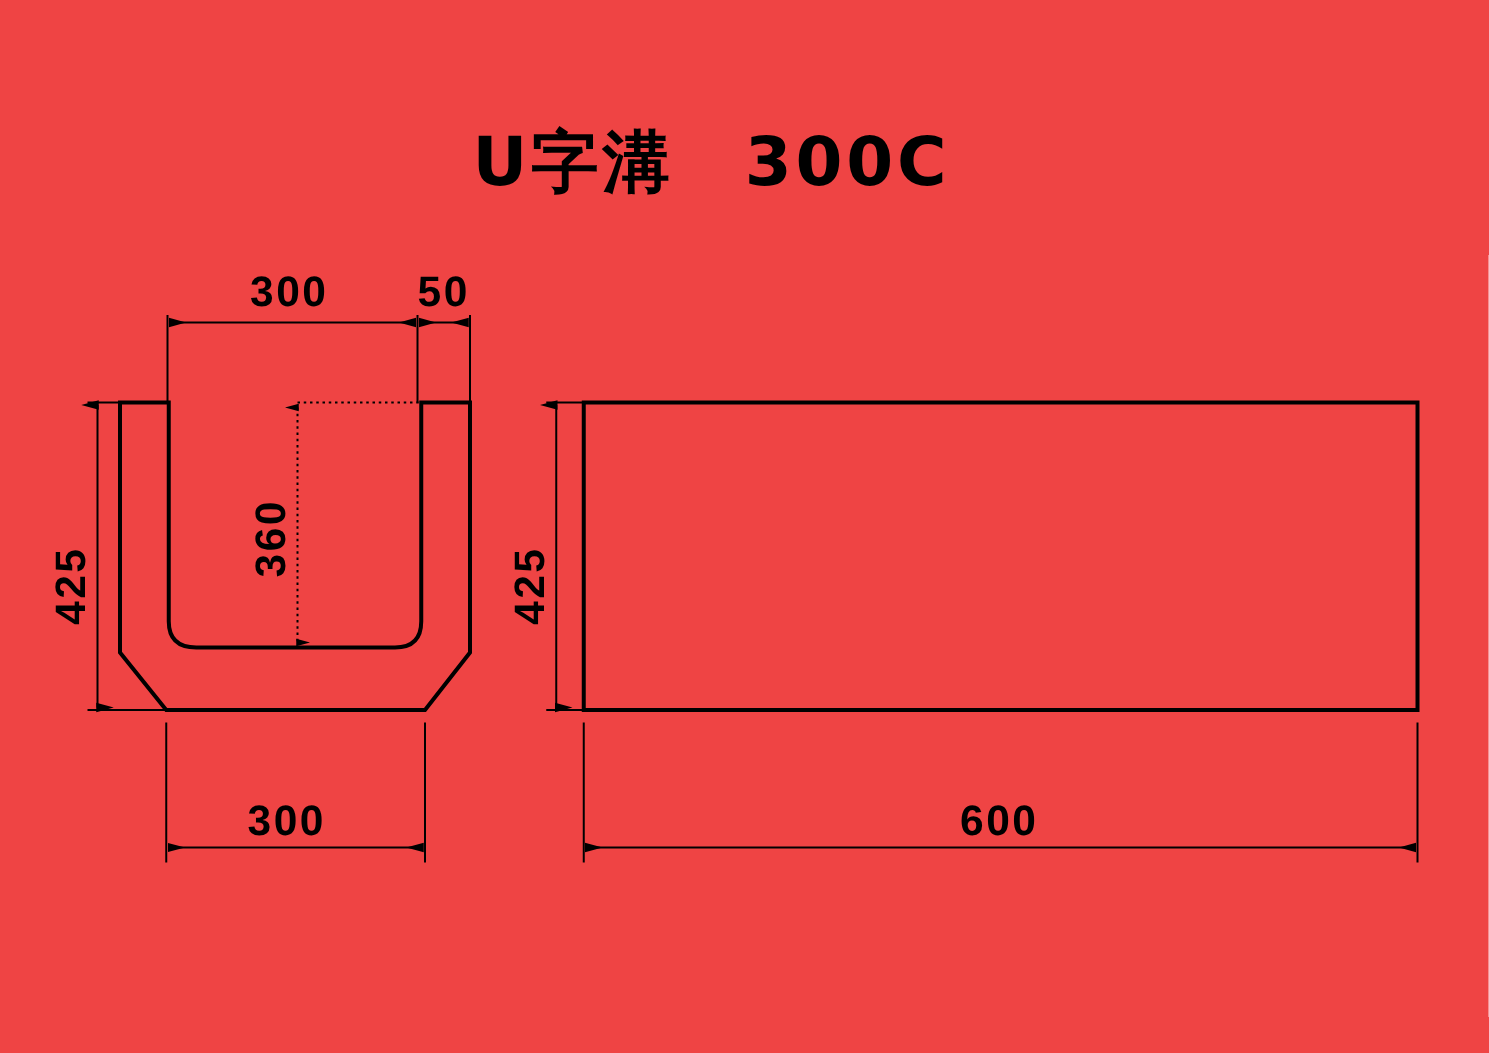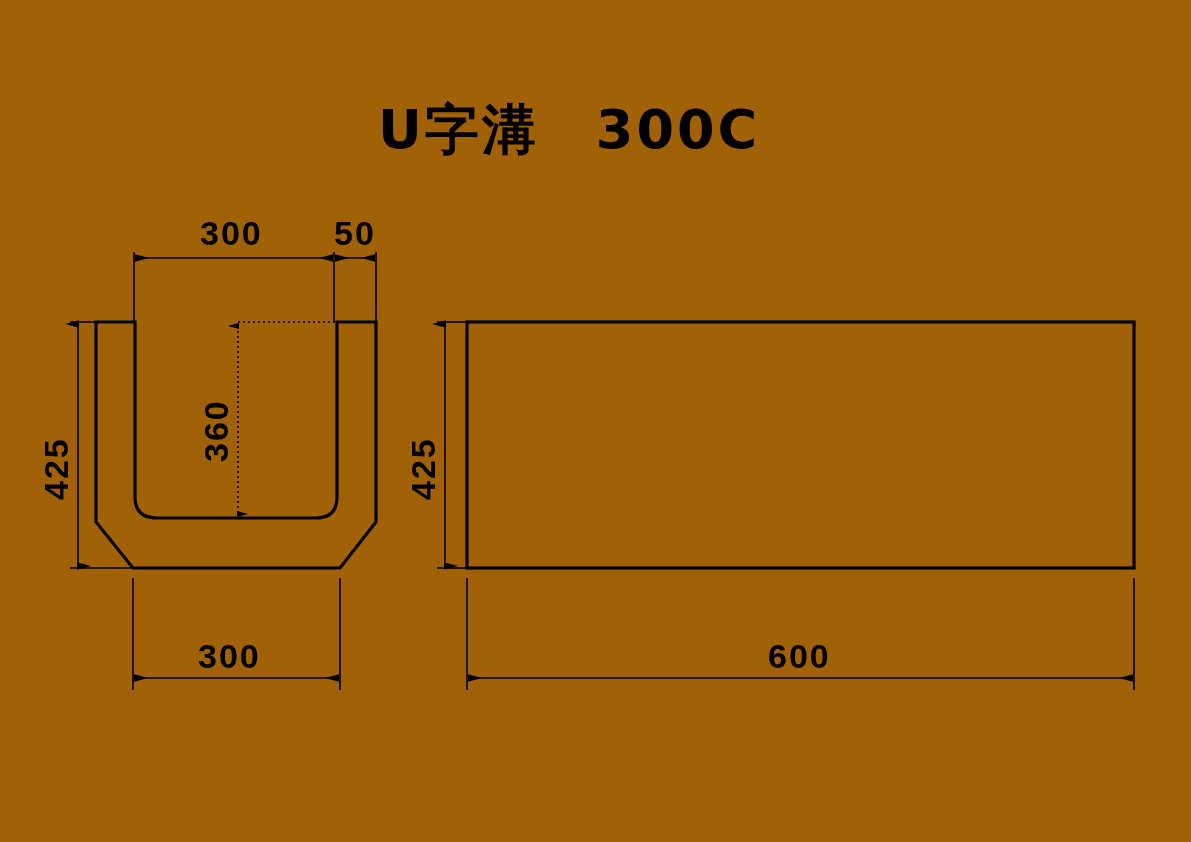--- a/index.html
+++ b/index.html
@@ -10,21 +10,21 @@
   body {
     width: 1191px;
     height: 842px;
     overflow: hidden;
     font-family: "Liberation Sans", sans-serif;
   }
   #sheet {
     position: relative;
     width: 1191px;
     height: 842px;
-    background: #a16207;
+    background: #ef4444;
   }
   #drawing {
     position: absolute;
     left: 0;
     top: 0;
     width: 1191px;
     height: 842px;
   }
   .dim-text {
     font-family: "Liberation Sans", sans-serif;

